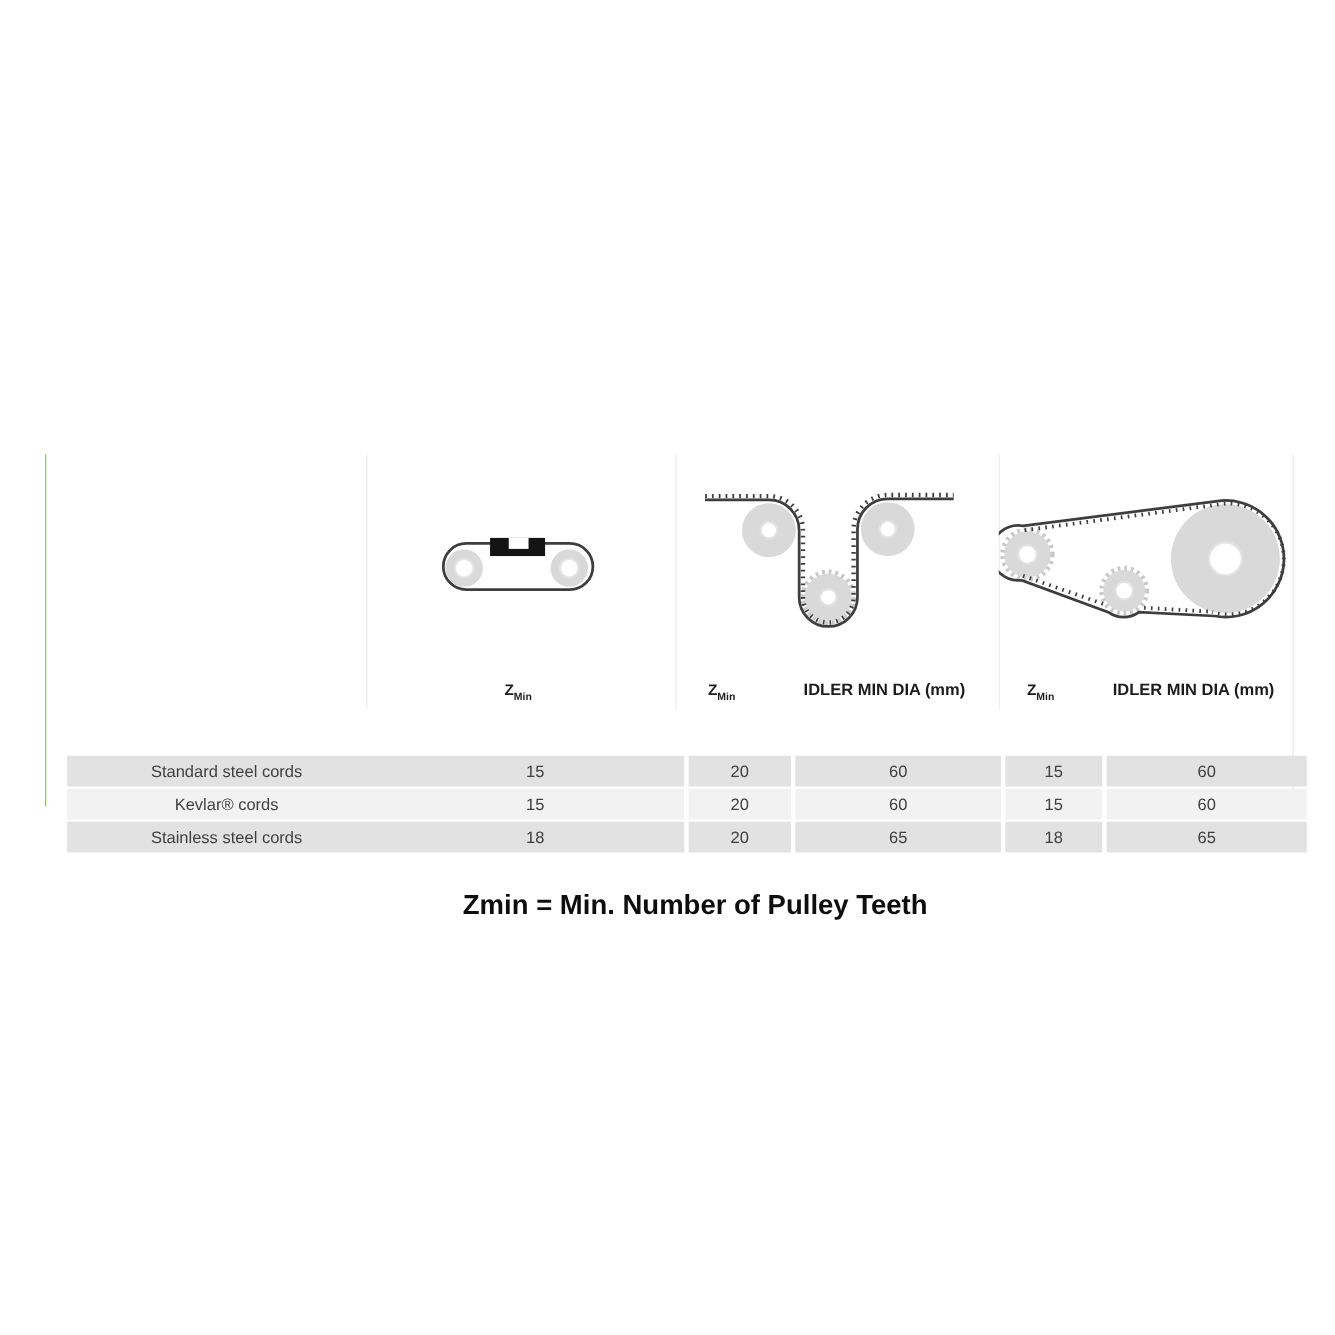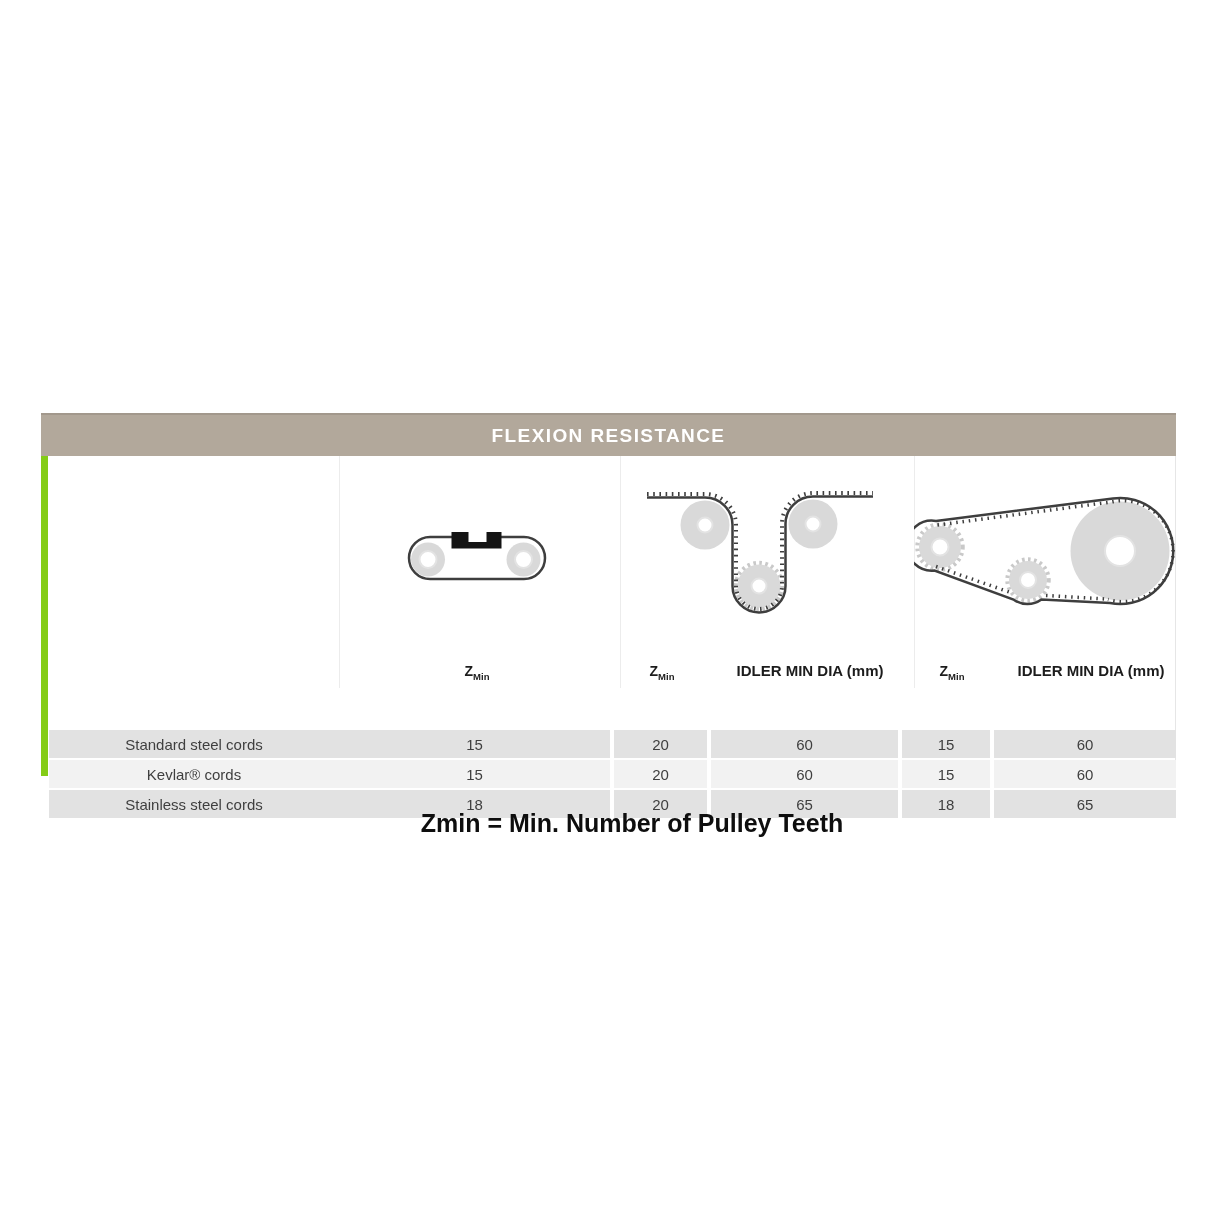--- a/index.html
+++ b/index.html
@@ -8,33 +8,33 @@
     font-family:"Liberation Sans", sans-serif; overflow:hidden;
   }
   .panel { position:absolute; left:41px; top:413px; width:1135px; }
   .title-bar {
     box-sizing:border-box; height:43px; background:#b2a89b; border-top:2px solid #a2988c;
     display:flex; align-items:center; justify-content:center;
     color:#ffffff; font-weight:bold; font-size:19px; letter-spacing:1.4px;
   }
   .tbody {
     position:relative; height:320px; background:#ffffff;
-    border-left:7px solid #84cc16; border-right:1px solid #e6e6e6;
+    border-left:1px solid #84cc16; border-right:1px solid #e6e6e6;
   }
   .vline { position:absolute; top:0; width:1px; height:232px; background:#ececec; }
   .vl1 { left:291px; } .vl2 { left:572px; } .vl3 { left:866px; }
   .dia { position:absolute; top:0; }
   .d1 { left:291px; } .d2 { left:572px; } .d3 { left:866px; }
   .colhead {
     position:absolute; top:206px; transform:translateX(-50%);
     font-weight:bold; color:#1c1c1c; font-size:15px; white-space:nowrap;
   }
   .zmain { font-size:14px; }
   .zsub  { font-size:9.5px; vertical-align:-4px; }
-  .rows { position:absolute; left:1px; top:274px; width:1132px; }
+  .rows { position:absolute; left:19px; top:274px; width:1132px; }
   .row  { display:flex; height:28px; margin-bottom:2px; }
   .cell {
     background:#e2e2e2; display:flex; align-items:center; justify-content:center;
     font-size:15px; color:#3f3f3f; margin-left:4px;
   }
   .row.light .cell { background:#f2f2f2;justify-content:center; }
   .c1 { width:561px; margin-left:0; justify-content:flex-start; }
   .c2 { width:93px; }
   .c3 { width:187px; }
   .c4 { width:88px; }
@@ -43,23 +43,20 @@
   .val-zmin1 { width:271px; text-align:center; }
   .caption {
     position:absolute; top:809px; left:50px; right:0; text-align:center;
     font-size:25px; font-weight:bold; color:#0e0e0e;
   }
 </style>
 </head>
 <body>
 
 <div class="panel">
-  <div class="title-bar">
-    <span>FLEXION RESISTANCE</span>
-  </div>
 
   <div class="tbody">
     <div class="vline vl1"></div>
     <div class="vline vl2"></div>
     <div class="vline vl3"></div>
 
     <svg class="dia d1" width="281" height="232" viewBox="0 0 281 232">
       <rect x="70" y="81" width="136" height="42" rx="21" fill="#ffffff" stroke="#3e3e3e" stroke-width="2.5"></rect>
       <g>
         <circle cx="89" cy="103.5" r="17" fill="#d9d9d9"></circle>

